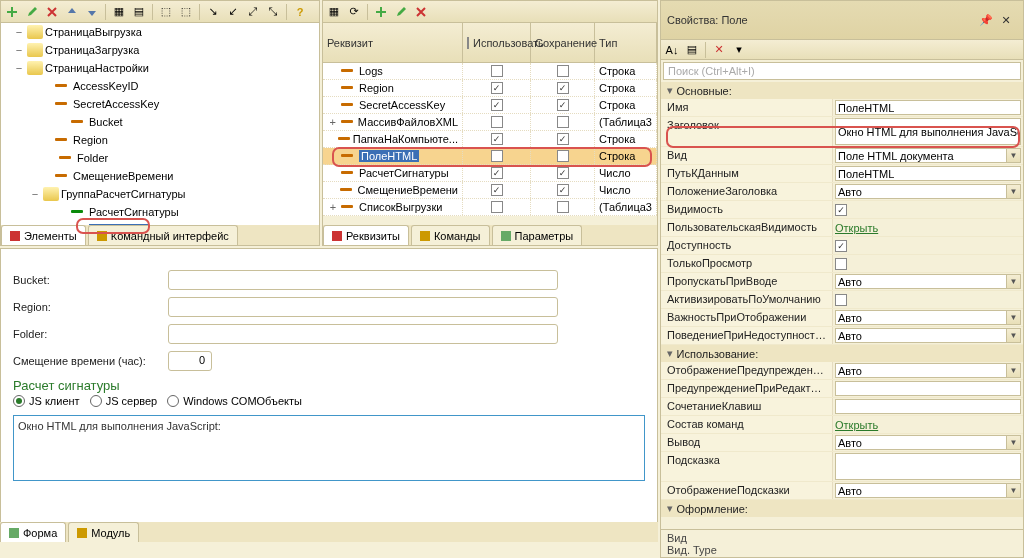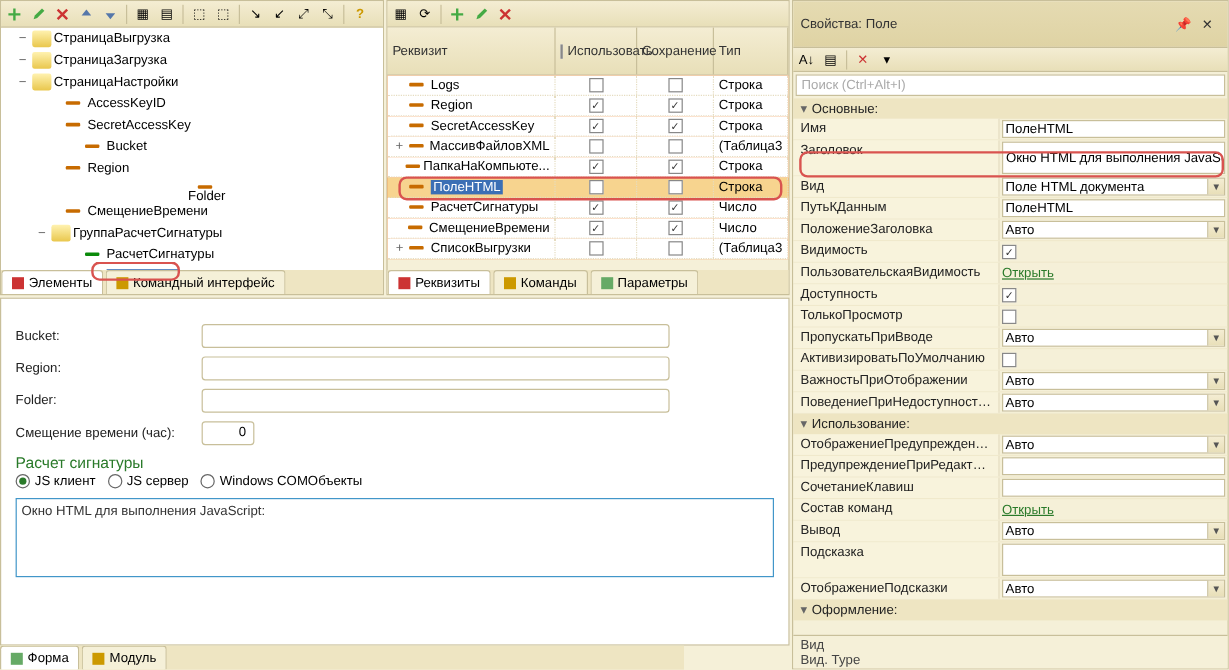--- a/index.html
+++ b/index.html
@@ -130,21 +130,21 @@
         </span>
         <span>Bucket</span>
       </div>
       <div class="trow" style="padding-left: 40px;">
         <span class="expander"></span>
         <span class="ticon ">
           <div class="field"></div>
         </span>
         <span>Region</span>
       </div>
-      <div class="trow" style="padding-left: 25px; flex-direction: column;">
+      <div class="trow" style="padding-left: 44px;">
         <span class="expander"></span>
         <span class="ticon ">
           <div class="field"></div>
         </span>
         <span>Folder</span>
       </div>
       <div class="trow" style="padding-left: 40px;">
         <span class="expander"></span>
         <span class="ticon ">
           <div class="field"></div>
@@ -406,21 +406,21 @@
           <span>JS сервер</span>
         </label>
         <label style="display: flex; align-items: center;">
           <span class="radio"></span>
           <span>Windows COMОбъекты</span>
         </label>
       </div>
     <div class="bigtext">Окно HTML для выполнения JavaScript:</div>
   </div>
 </div>
-<div class="tabsbar-top" style="left:0; bottom:0; width:570px;">
+<div class="tabsbar-top" style="left:0; bottom:16px; width:658px;">
   <div class="tab sel">
       <span style="width:10px;height:10px;background:#6a6;display:inline-block;"></span>
       <span>Форма</span>
     </div>
   <div class="tab">
       <span style="width:10px;height:10px;background:#c90;display:inline-block;"></span>
       <span>Модуль</span>
     </div>
 </div>
 

